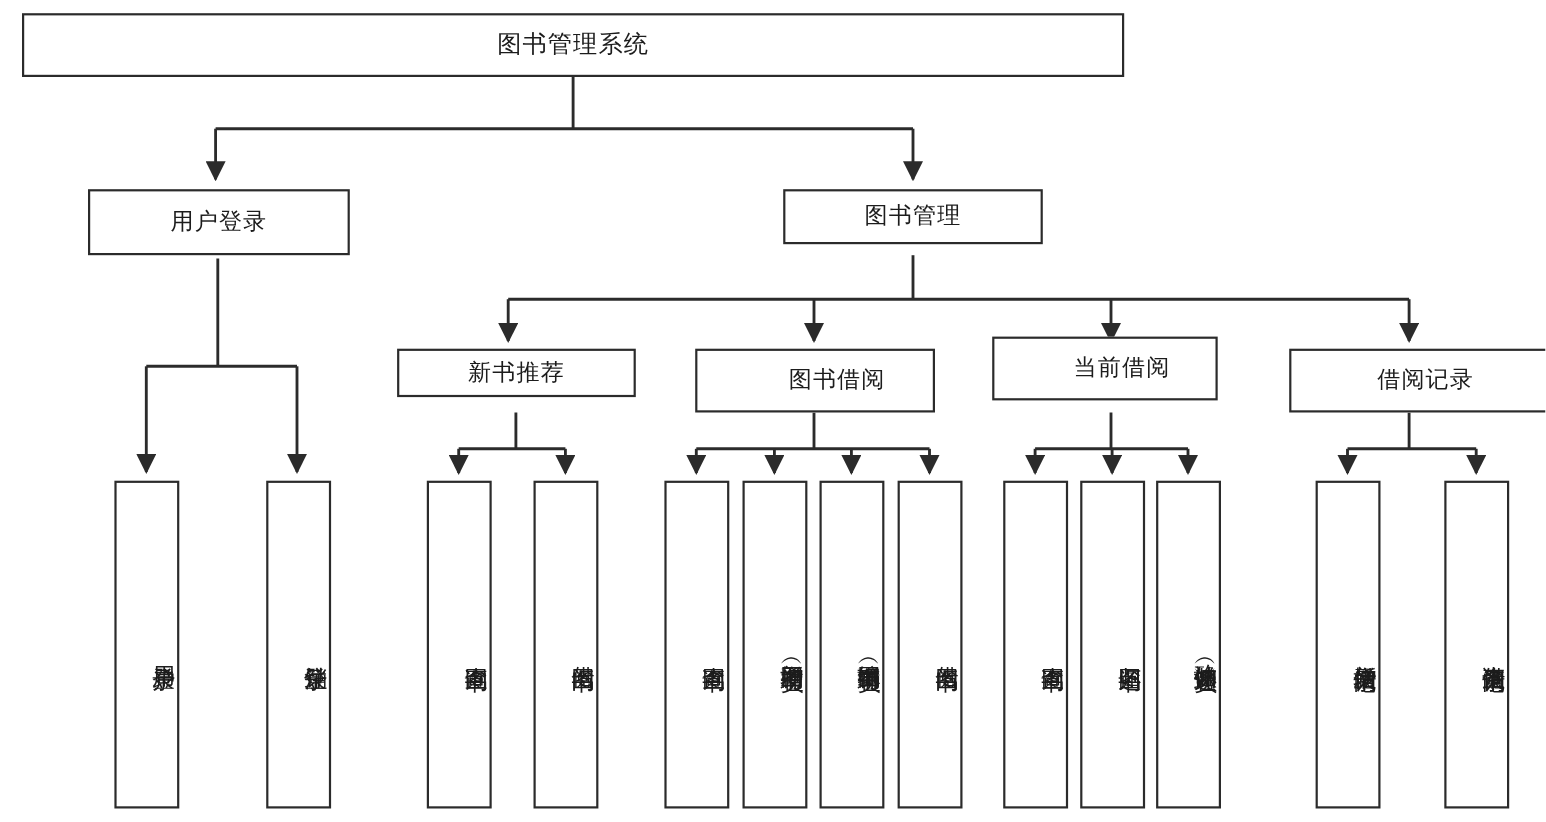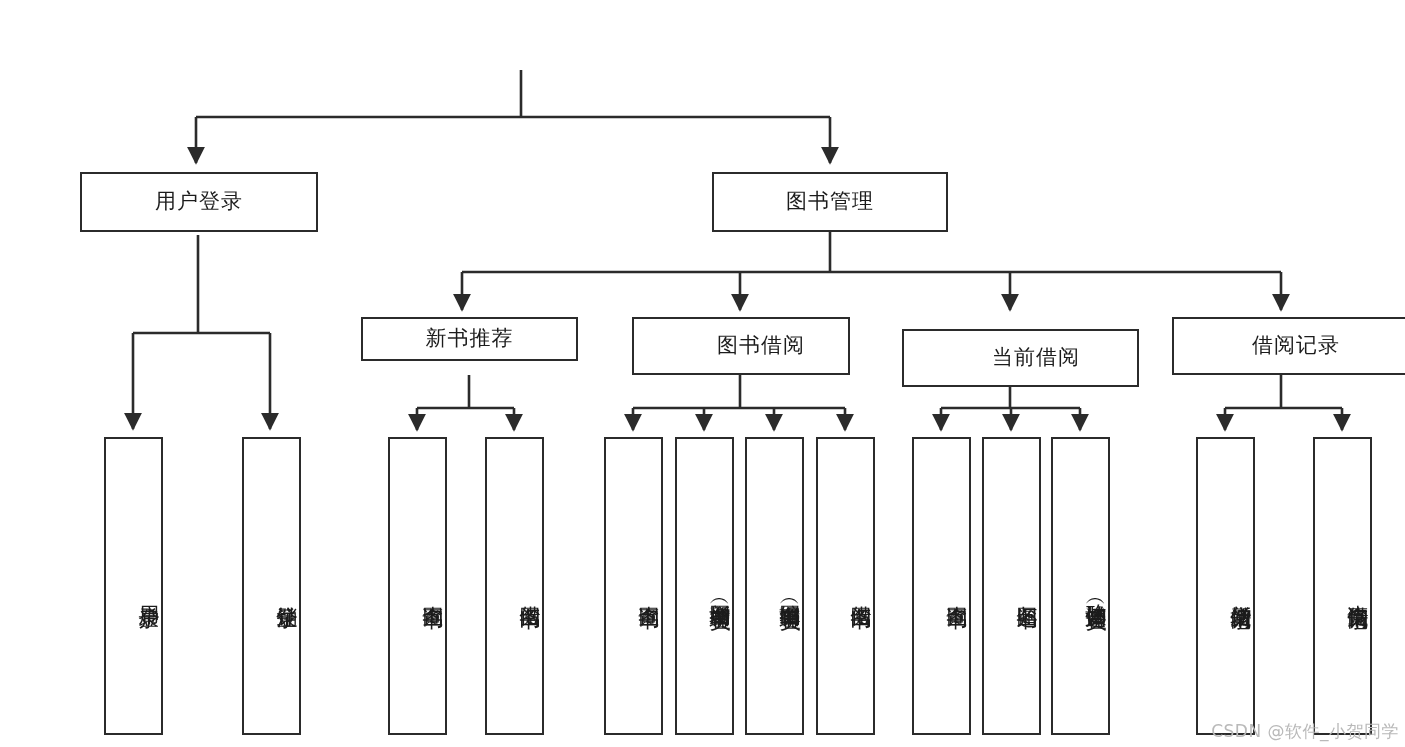--- a/index.html
+++ b/index.html
@@ -113,27 +113,28 @@
       <path d="M 1011 408 L 1011 430" marker-end="url(#arrow)"></path>
       <path d="M 1080 408 L 1080 430" marker-end="url(#arrow)"></path>
 
       <path d="M 1281 375 L 1281 408"></path>
       <path d="M 1225 408 L 1342 408"></path>
       <path d="M 1225 408 L 1225 430" marker-end="url(#arrow)"></path>
       <path d="M 1342 408 L 1342 430" marker-end="url(#arrow)"></path>
     </g>
   </svg>
 
+  <div class="node h root" style="left:20px; top:12px; width:1002px; height:58px;">图书管理系统</div>
 
   <div class="node h" style="left:80px; top:172px; width:238px; height:60px;">用户登录</div>
-  <div class="node h" style="left:712px; top:172px; width:236px; height:60px;">图书管理</div>
+  <div class="node h" style="left:712px; top:172px; width:236px; height:50px;">图书管理</div>
 
   <div class="node h" style="left:361px; top:317px; width:217px; height:44px;">新书推荐</div>
   <div class="node h" style="left:632px; top:317px; width:218px; height:58px;padding-left:40px;">图书借阅</div>
-  <div class="node h" style="left:902px; top:329px; width:237px; height:58px;padding-left:31px;">当前借阅</div>
+  <div class="node h" style="left:902px; top:306px; width:205px; height:58px;padding-left:31px;">当前借阅</div>
   <div class="node h" style="left:1172px; top:317px; width:248px; height:58px;">借阅记录</div>
 
   <div class="node v" style="left:104px; top:437px; width:59px; height:298px;">
     <span class="vtext">用户登录</span>
   </div>
   <div class="node v" style="left:242px; top:437px; width:59px; height:298px;">
     <span class="vtext">注销登录</span>
   </div>
 
   <div class="node v" style="left:388px; top:437px; width:59px; height:298px;">
@@ -166,15 +167,14 @@
     <span class="vtext">确认归还（管理员）</span>
   </div>
 
   <div class="node v" style="left:1196px; top:437px; width:59px; height:298px;">
     <span class="vtext">新增借阅记录</span>
   </div>
   <div class="node v" style="left:1313px; top:437px; width:59px; height:298px;">
     <span class="vtext">查询借阅记录</span>
   </div>
 
-  <div class="watermark">CSDN @软件_小贺同学</div>
 
 </div>
 
 </body></html>

